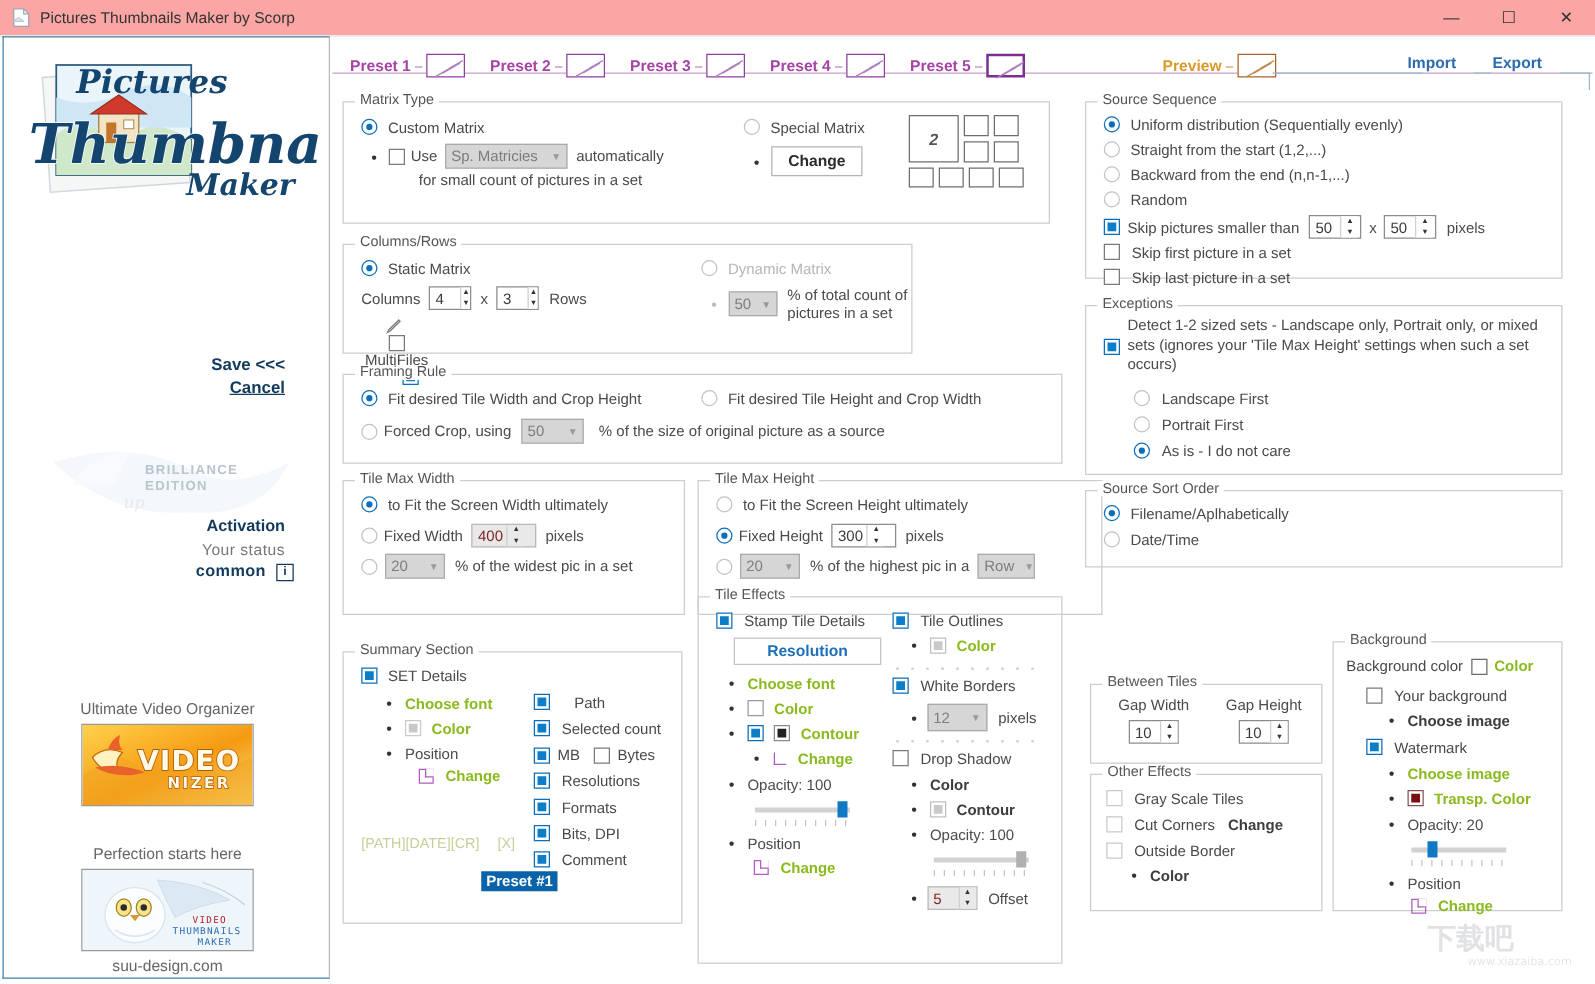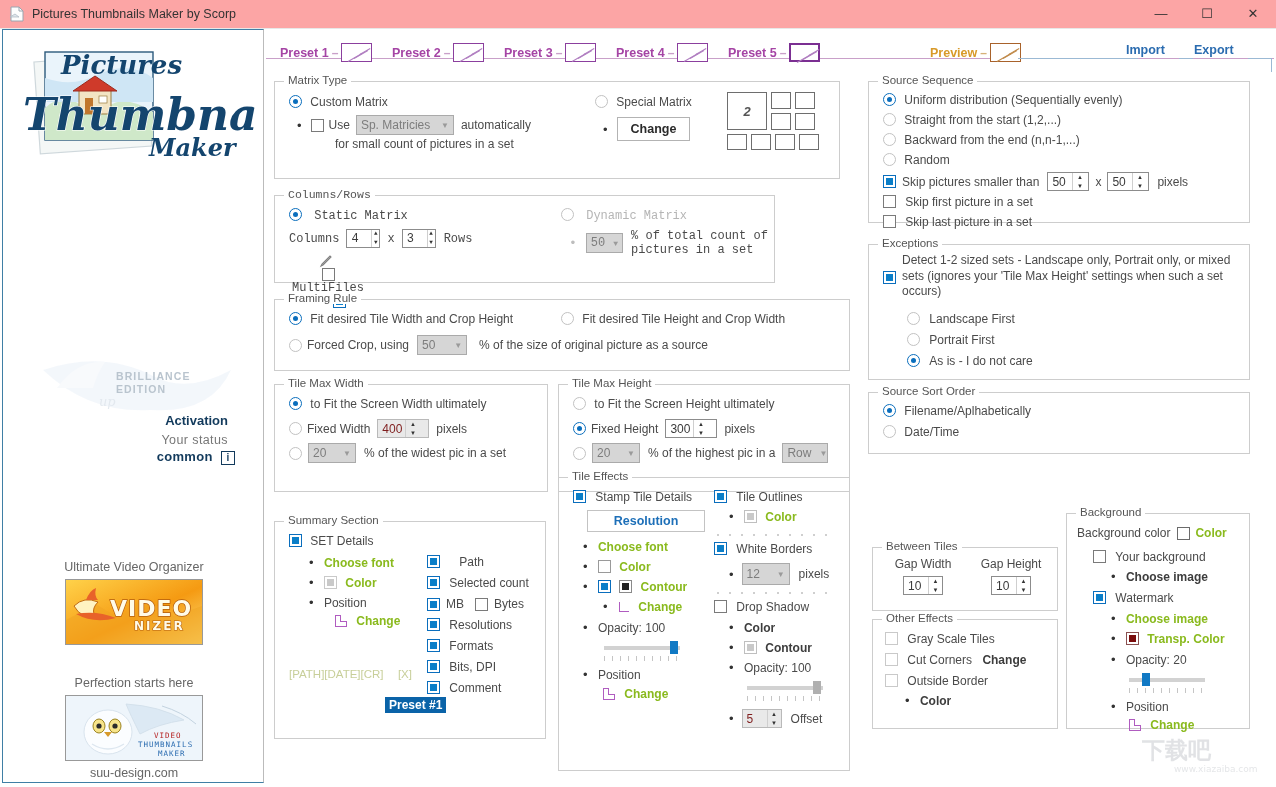--- a/index.html
+++ b/index.html
@@ -180,20 +180,24 @@
         <text x="134" y="118" font-family="DejaVu Serif, serif" font-style="italic" font-weight="bold" font-size="24" fill="#14456e">Maker</text>
       </svg>
     </div>
 
     <svg class="wave" viewBox="0 0 190 80">
       <path d="M0 28 q60 -20 110 6 q34 18 78 -6 q-20 44 -80 40 q-62 4 -108 -40z" fill="#e9f0f8"></path>
       <path d="M14 46 q20 -28 48 -26 q-8 12 -12 26z" fill="#f2f6fb"></path>
       <text x="56" y="64" font-family="DejaVu Serif, serif" font-style="italic" font-size="13" fill="#c8d4e0">up</text>
     </svg>
 
+    <div class="save-row">
+      <span class="save-lbl">Save &lt;&lt;&lt;</span>
+      <span class="cancel-lbl">Cancel</span>
+    </div>
 
     <div class="brill">
       <div>BRILLIANCE</div>
       <div>EDITION</div>
     </div>
 
     <div class="activation">Activation</div>
     <div class="yourstatus">Your status</div>
     <div class="common-row">
       <span class="common-txt">common</span>
@@ -352,21 +356,21 @@
         <div class="cell" style="left:68px;top:0;width:20px;height:17px;"></div>
         <div class="cell" style="left:44px;top:21px;width:20px;height:17px;"></div>
         <div class="cell" style="left:68px;top:21px;width:20px;height:17px;"></div>
         <div class="cell" style="left:0;top:42px;width:20px;height:16px;"></div>
         <div class="cell" style="left:24px;top:42px;width:20px;height:16px;"></div>
         <div class="cell" style="left:48px;top:42px;width:20px;height:16px;"></div>
         <div class="cell" style="left:72px;top:42px;width:20px;height:16px;"></div>
       </div>
     </div>
 
-    <div class="gb" style="left:8px;top:166px;width:501px;height:88px;font-family:Liberation Mono, monospace;">
+    <div class="gb" style="left:8px;top:166px;width:456px;height:88px;">
       <span class="cap">Columns/Rows</span>
 
       <div style="position:absolute;left:14px;top:12px;">
         <span class="radio on"></span>
         <span class="lbl" style="margin-left:5px;">Static Matrix</span>
       </div>
       <div style="position:absolute;left:14px;top:33px;display:flex;align-items:center;">
         <span class="lbl">Columns</span>
         <span class="spin" style="margin-left:7px;width:34px;">
           <span class="val">4</span>
@@ -452,21 +456,21 @@
       <div style="position:absolute;left:14px;top:58px;display:flex;align-items:center;">
         <span class="radio dis"></span>
         <span class="combo" style="margin-left:6px;width:48px;">
           <span class="cv">20</span>
           <span class="cav">▼</span>
         </span>
         <span class="lbl" style="margin-left:8px;">% of the widest pic in a set</span>
       </div>
     </div>
 
-    <div class="gb" style="left:292px;top:355px;width:292px;height:108px;">
+    <div class="gb" style="left:292px;top:355px;width:324px;height:108px;">
       <span class="cap">Tile Max Height</span>
       <div style="position:absolute;left:14px;top:12px;">
         <span class="radio dis"></span>
         <span class="lbl" style="margin-left:5px;">to Fit the Screen Height ultimately</span>
       </div>
       <div style="position:absolute;left:14px;top:34px;display:flex;align-items:center;">
         <span class="radio on"></span>
         <span class="lbl" style="margin-left:5px;">Fixed Height</span>
         <span class="spin" style="margin-left:7px;width:52px;">
           <span class="val">300</span>

